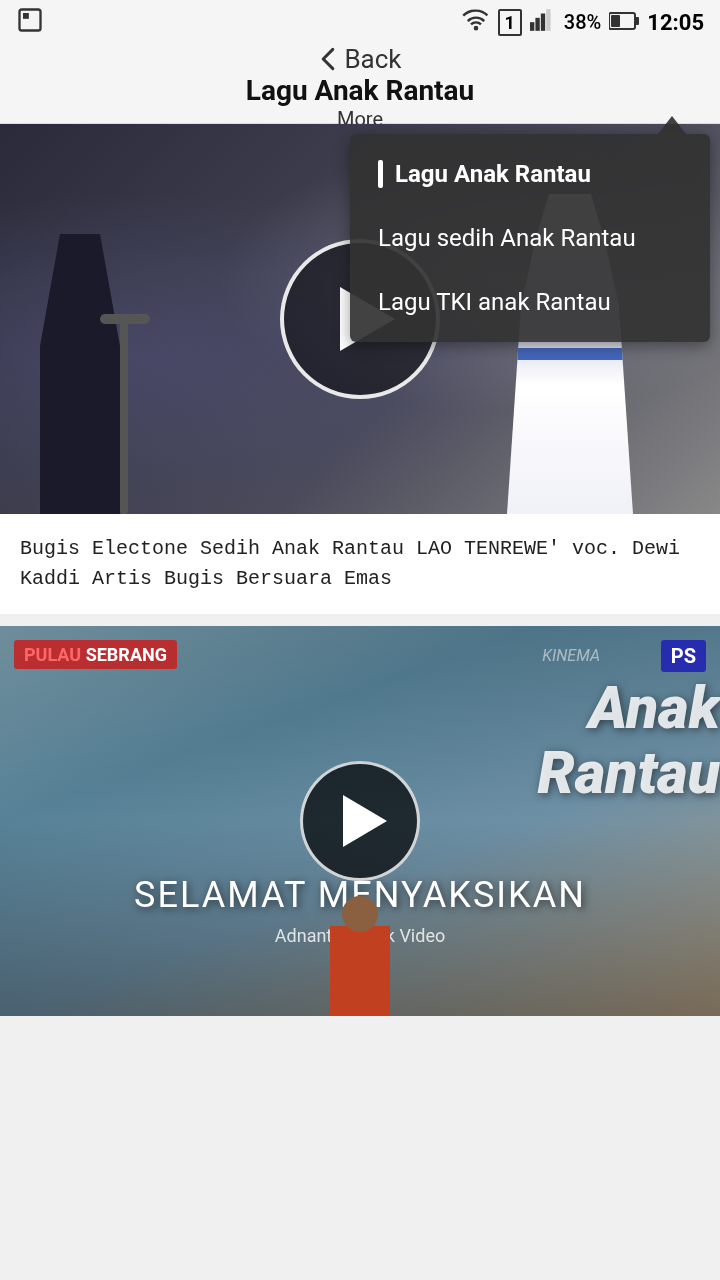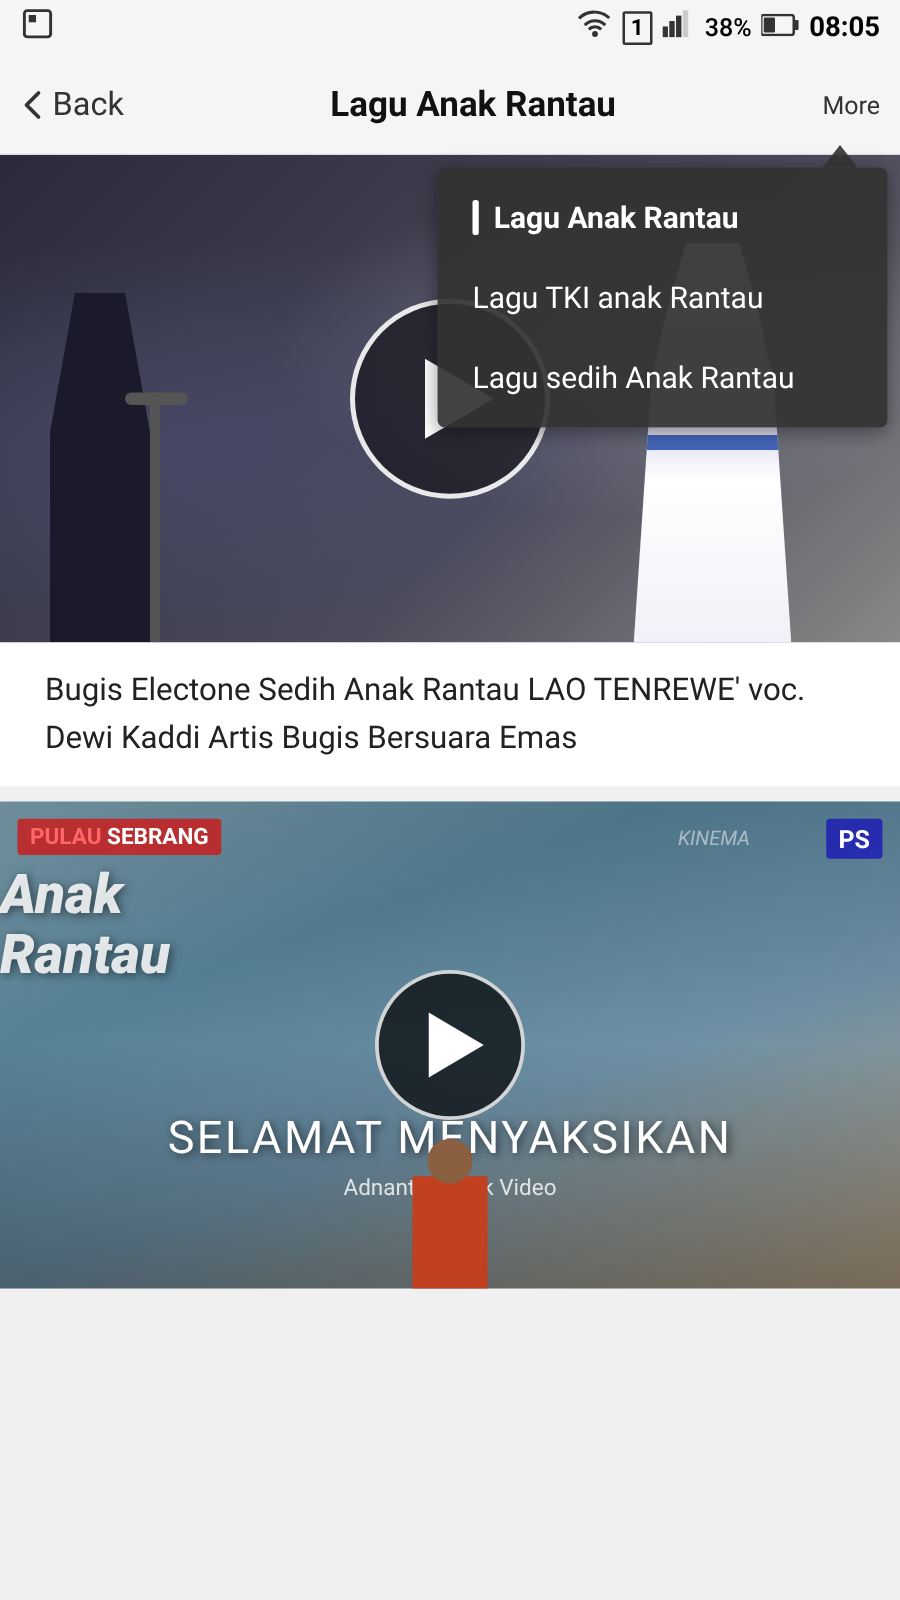--- a/index.html
+++ b/index.html
@@ -30,20 +30,21 @@
 
     
     .toolbar {
       background: #f5f5f5;
       height: 80px;
       display: flex;
       align-items: center;
       padding: 0 16px;
       border-bottom: 1px solid #ddd;
       position: relative;
+      flex-direction: column;
     }
     .toolbar-back {
       display: flex;
       align-items: center;
       font-size: 26px;
       color: #333;
       cursor: pointer;
       gap: 6px;
       text-decoration: none;
     }
@@ -196,22 +197,22 @@
       font-size: 20px;
       font-weight: bold;
       padding: 4px 10px;
       border-radius: 3px;
     }
     .thumb-ar-title {
       position: absolute;
       top: 50px;
       left: 0;
       right: 0;
-      text-align: left;
-      font-size: 44px;
+      text-align: right;
+      font-size: 59px;
       font-weight: 900;
       color: rgba(255,255,255,0.85);
       font-style: italic;
       line-height: 1.1;
       text-shadow: 2px 2px 8px rgba(0,0,0,0.5);
     }
     .thumb-ar-subtitle {
       position: absolute;
       bottom: 100px;
       left: 0;
@@ -298,24 +299,25 @@
     .play-btn-large-triangle {
       width: 0;
       height: 0;
       border-top: 32px solid transparent;
       border-bottom: 32px solid transparent;
       border-left: 55px solid white;
       margin-left: 14px;
     }
 
     .video-description {
-      padding: 20px 36px;
-      font-size: 25px;
+      padding: 20px 20px;
+      font-size: 20px;
       color: #222;
       line-height: 1.5;
+      font-family: Liberation Mono, monospace;
     }
 
     
     .kinema-text {
       position: absolute;
       top: 20px;
       right: 120px;
       color: rgba(255,255,255,0.5);
       font-size: 16px;
       font-style: italic;
@@ -346,21 +348,21 @@
       </svg>
   </span>
   <span style="font-size:20px;font-weight:500;">38%</span>
   <span>
     <svg width="30" height="18" viewBox="0 0 30 18">
         <rect x="0" y="1" width="26" height="16" rx="2" fill="none" stroke="#333" stroke-width="2"></rect>
         <rect x="26" y="5" width="4" height="8" rx="1" fill="#333"></rect>
         <rect x="2" y="3" width="9" height="12" rx="1" fill="#333"></rect>
       </svg>
   </span>
-  <span style="font-size:22px;font-weight:bold;">08:05</span>
+  <span style="font-size:22px;font-weight:bold;">12:05</span>
 </div>
 
 <div class="toolbar">
   <div class="toolbar-back">
     <svg width="20" height="24" viewBox="0 0 12 20" fill="none">
         <path d="M10 2L2 10L10 18" stroke="#333" stroke-width="2.5" stroke-linecap="round" stroke-linejoin="round"></path>
       </svg>
     <span>Back</span>
   </div>
   <div class="toolbar-title">Lagu Anak Rantau</div>
@@ -414,20 +416,20 @@
     </div>
   </div>
 
   <div class="dropdown-menu">
     <div class="dropdown-arrow"></div>
     <div class="dropdown-item active">
       <div class="accent-bar"></div>
       <span>Lagu Anak Rantau</span>
     </div>
     <div class="dropdown-item">
+      <span>Lagu sedih Anak Rantau</span>
+    </div>
+    <div class="dropdown-item">
       <span>Lagu TKI anak Rantau</span>
     </div>
-    <div class="dropdown-item">
-      <span>Lagu sedih Anak Rantau</span>
-    </div>
   </div>
 
 </div>
 
 </body></html>

